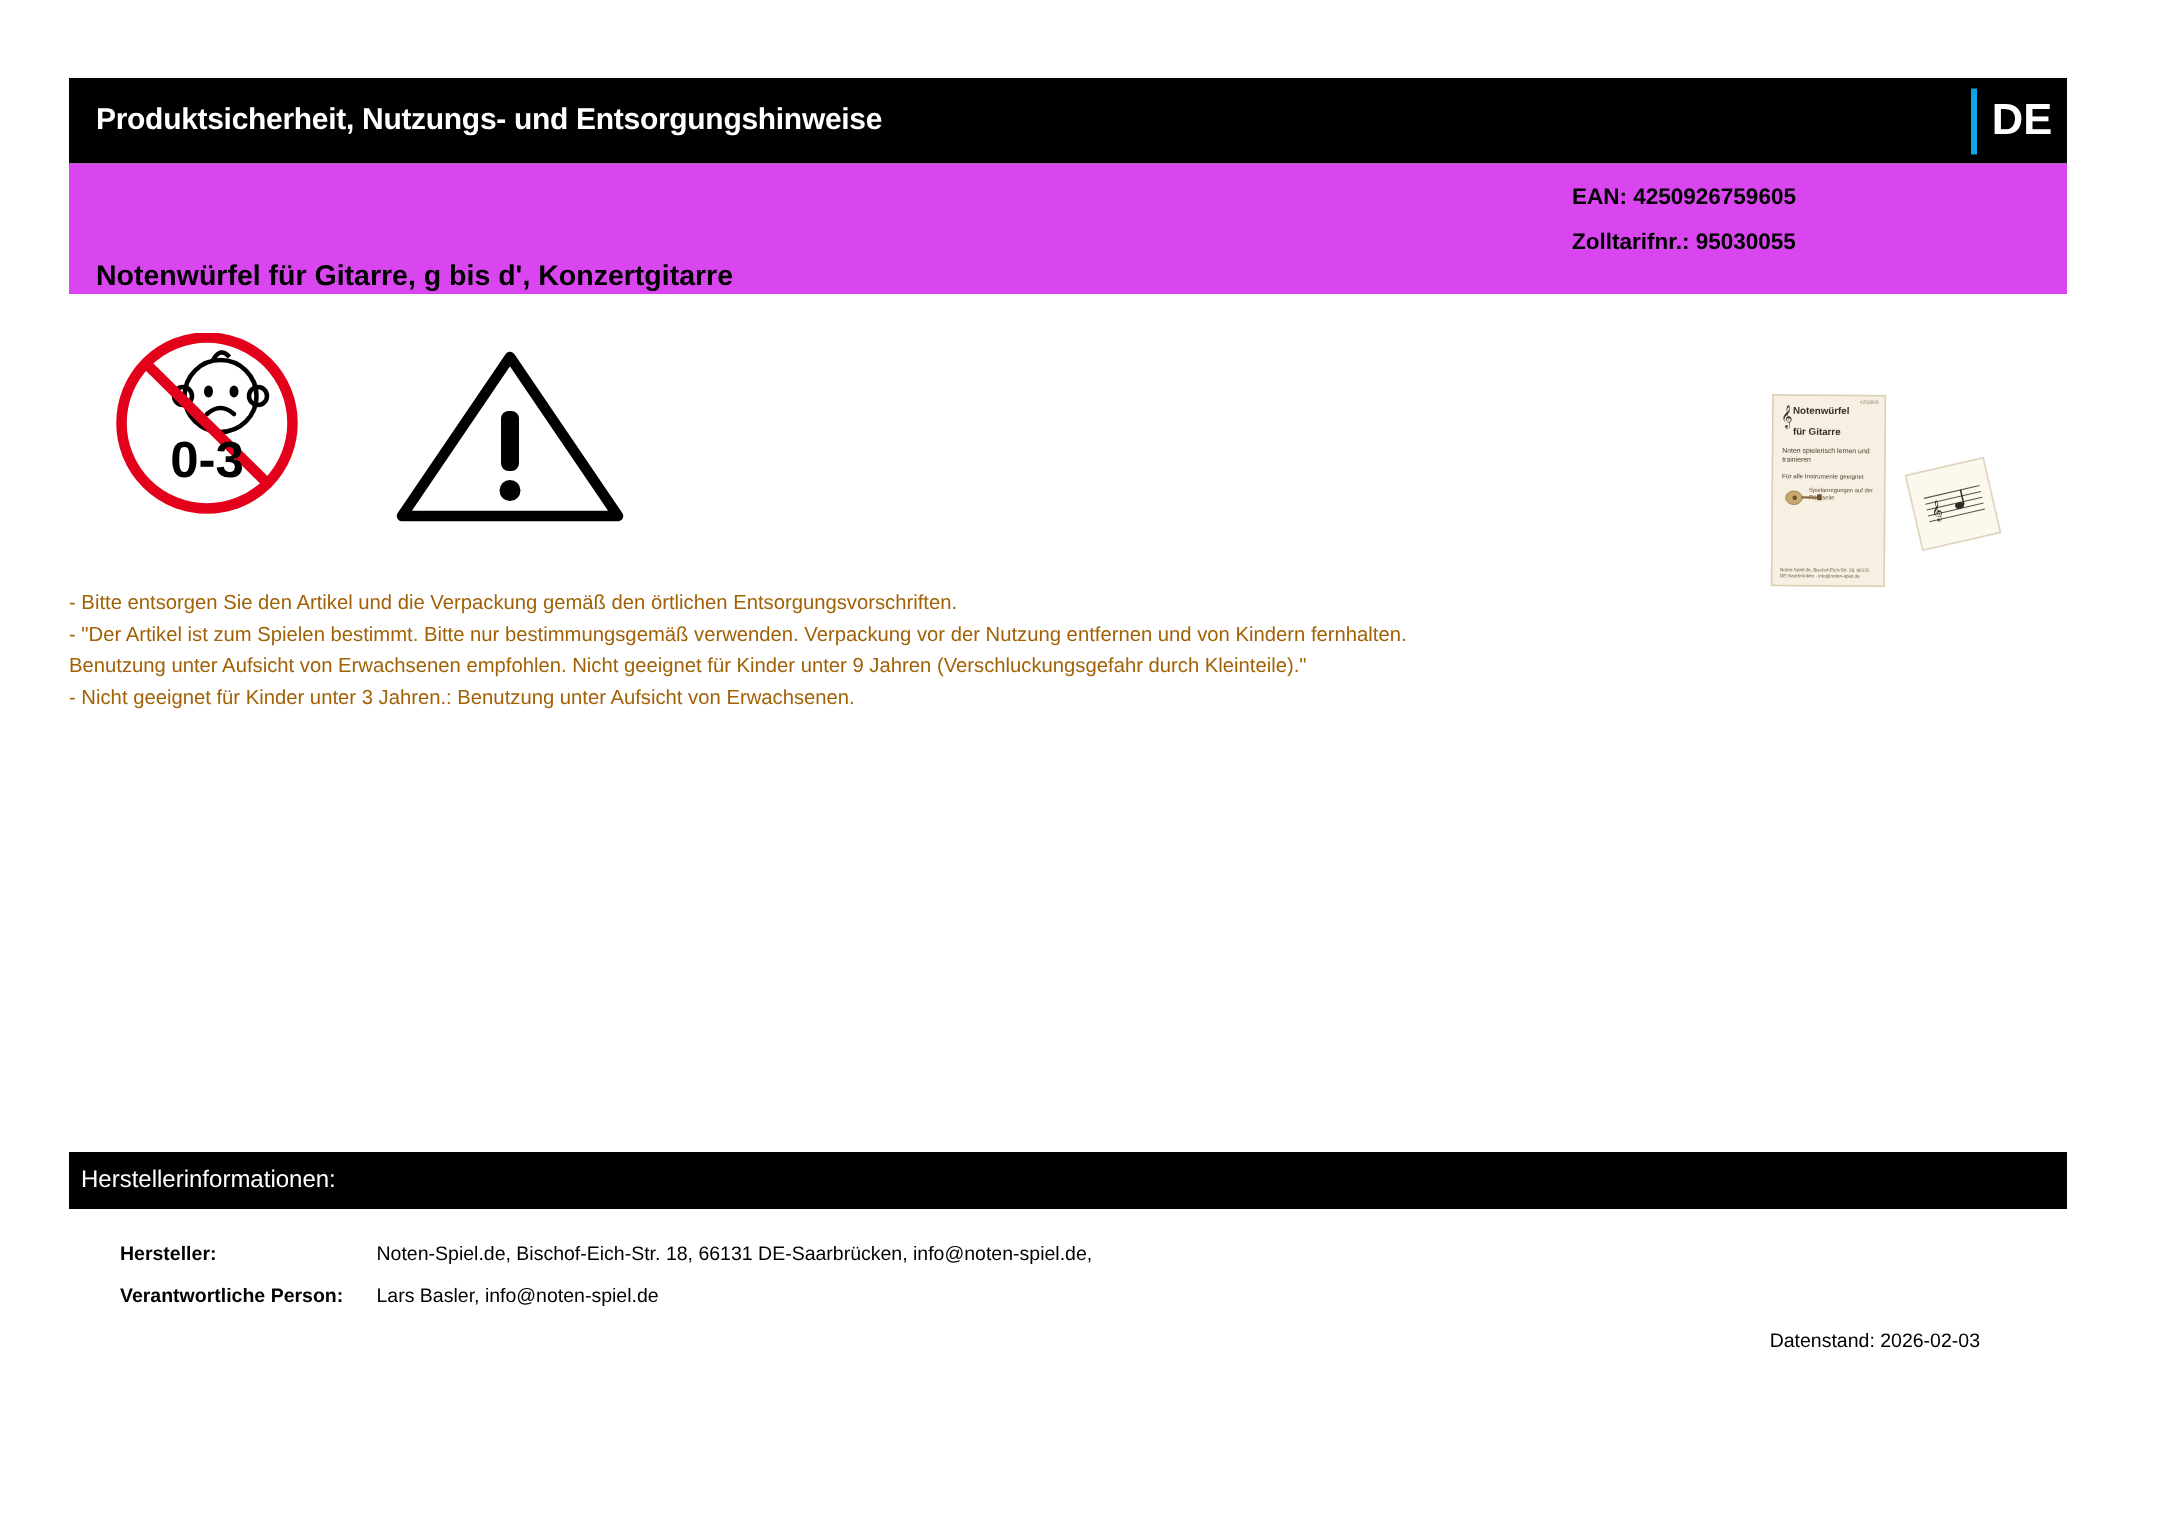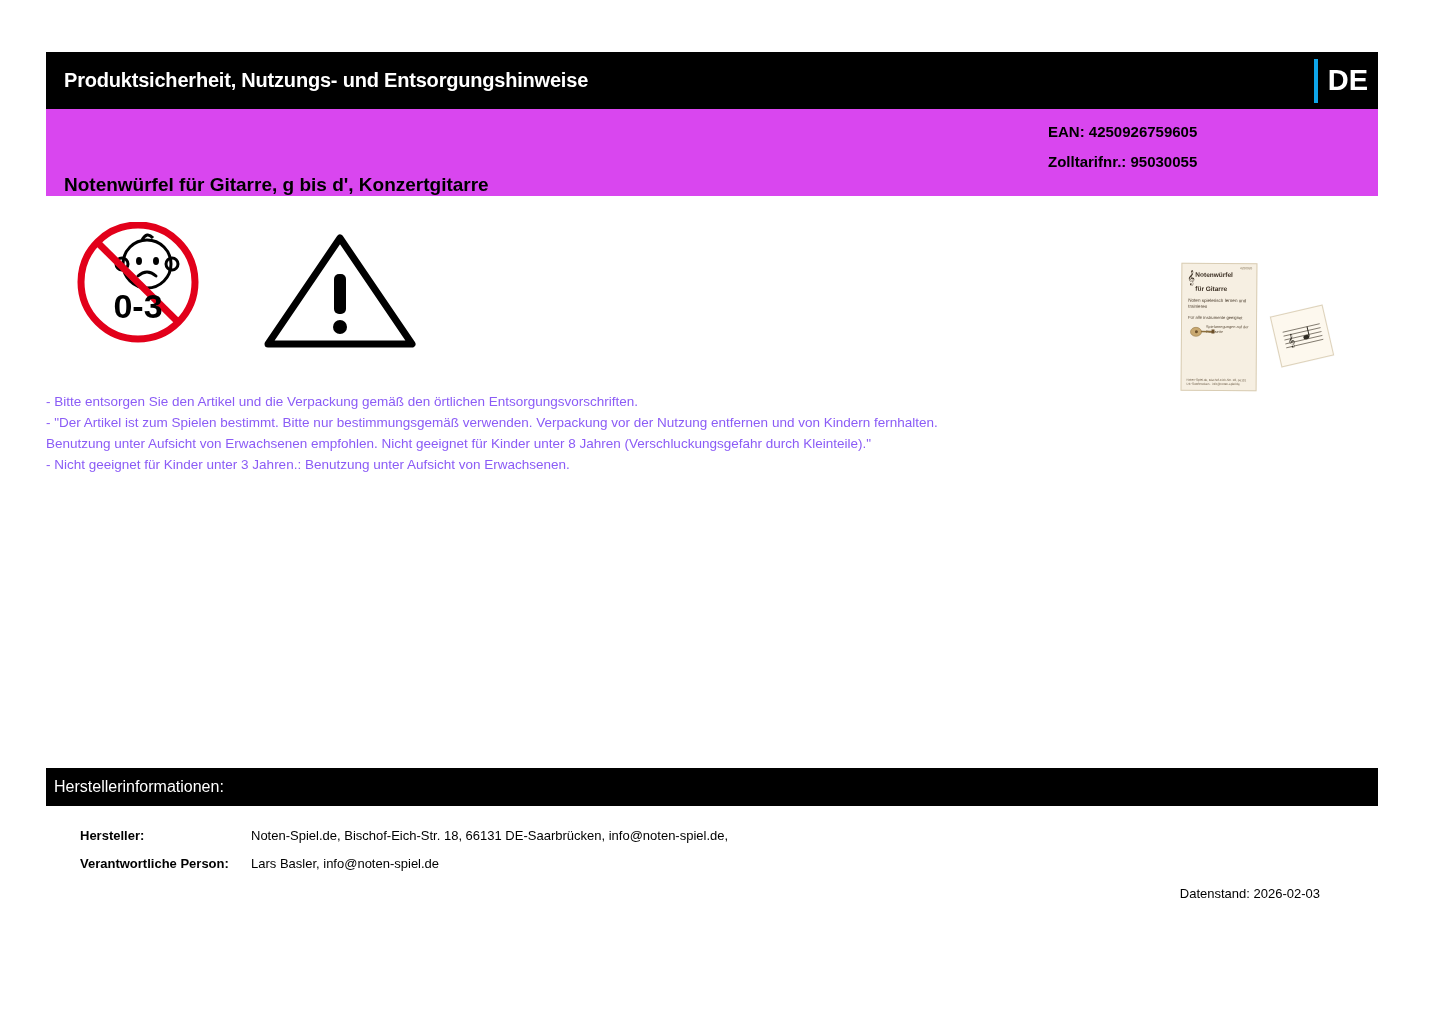--- a/index.html
+++ b/index.html
@@ -211,21 +211,21 @@
   }
 
   
   .notes {
     position: absolute;
     left: 46px;
     top: 392px;
     width: 1150px;
     font-size: 13.5px;
     line-height: 1.55;
-    color: #8b5cf6;
+    color: #a16207;
   }
   .notes p { margin: 0; }
 
   
   .manu-bar {
     position: absolute;
     left: 46px;
     top: 768px;
     width: 1332px;
     height: 38px;
@@ -354,21 +354,21 @@
         <ellipse cx="24" cy="13" rx="3" ry="2.2" fill="#2e2a22"></ellipse>
         <line x1="27" y1="13" x2="27" y2="3" stroke="#2e2a22" stroke-width="1"></line>
         <text x="5" y="17" font-family="Liberation Serif, serif" font-size="12" fill="#2e2a22">𝄞</text>
       </svg>
     </div>
   </div>
 
   <div class="notes">
     <p>- Bitte entsorgen Sie den Artikel und die Verpackung gemäß den örtlichen Entsorgungsvorschriften.</p>
     <p>- "Der Artikel ist zum Spielen bestimmt. Bitte nur bestimmungsgemäß verwenden. Verpackung vor der Nutzung entfernen und von Kindern fernhalten.</p>
-    <p>Benutzung unter Aufsicht von Erwachsenen empfohlen. Nicht geeignet für Kinder unter 8 Jahren (Verschluckungsgefahr durch Kleinteile)."</p>
+    <p>Benutzung unter Aufsicht von Erwachsenen empfohlen. Nicht geeignet für Kinder unter 9 Jahren (Verschluckungsgefahr durch Kleinteile)."</p>
     <p>- Nicht geeignet für Kinder unter 3 Jahren.: Benutzung unter Aufsicht von Erwachsenen.</p>
   </div>
 
   <div class="manu-bar">Herstellerinformationen:</div>
 
   <div class="manu-rows">
     <div class="manu-row">
       <div class="manu-label">Hersteller:</div>
       <div class="manu-value">Noten-Spiel.de, Bischof-Eich-Str. 18, 66131 DE-Saarbrücken, info@noten-spiel.de,</div>
     </div>

